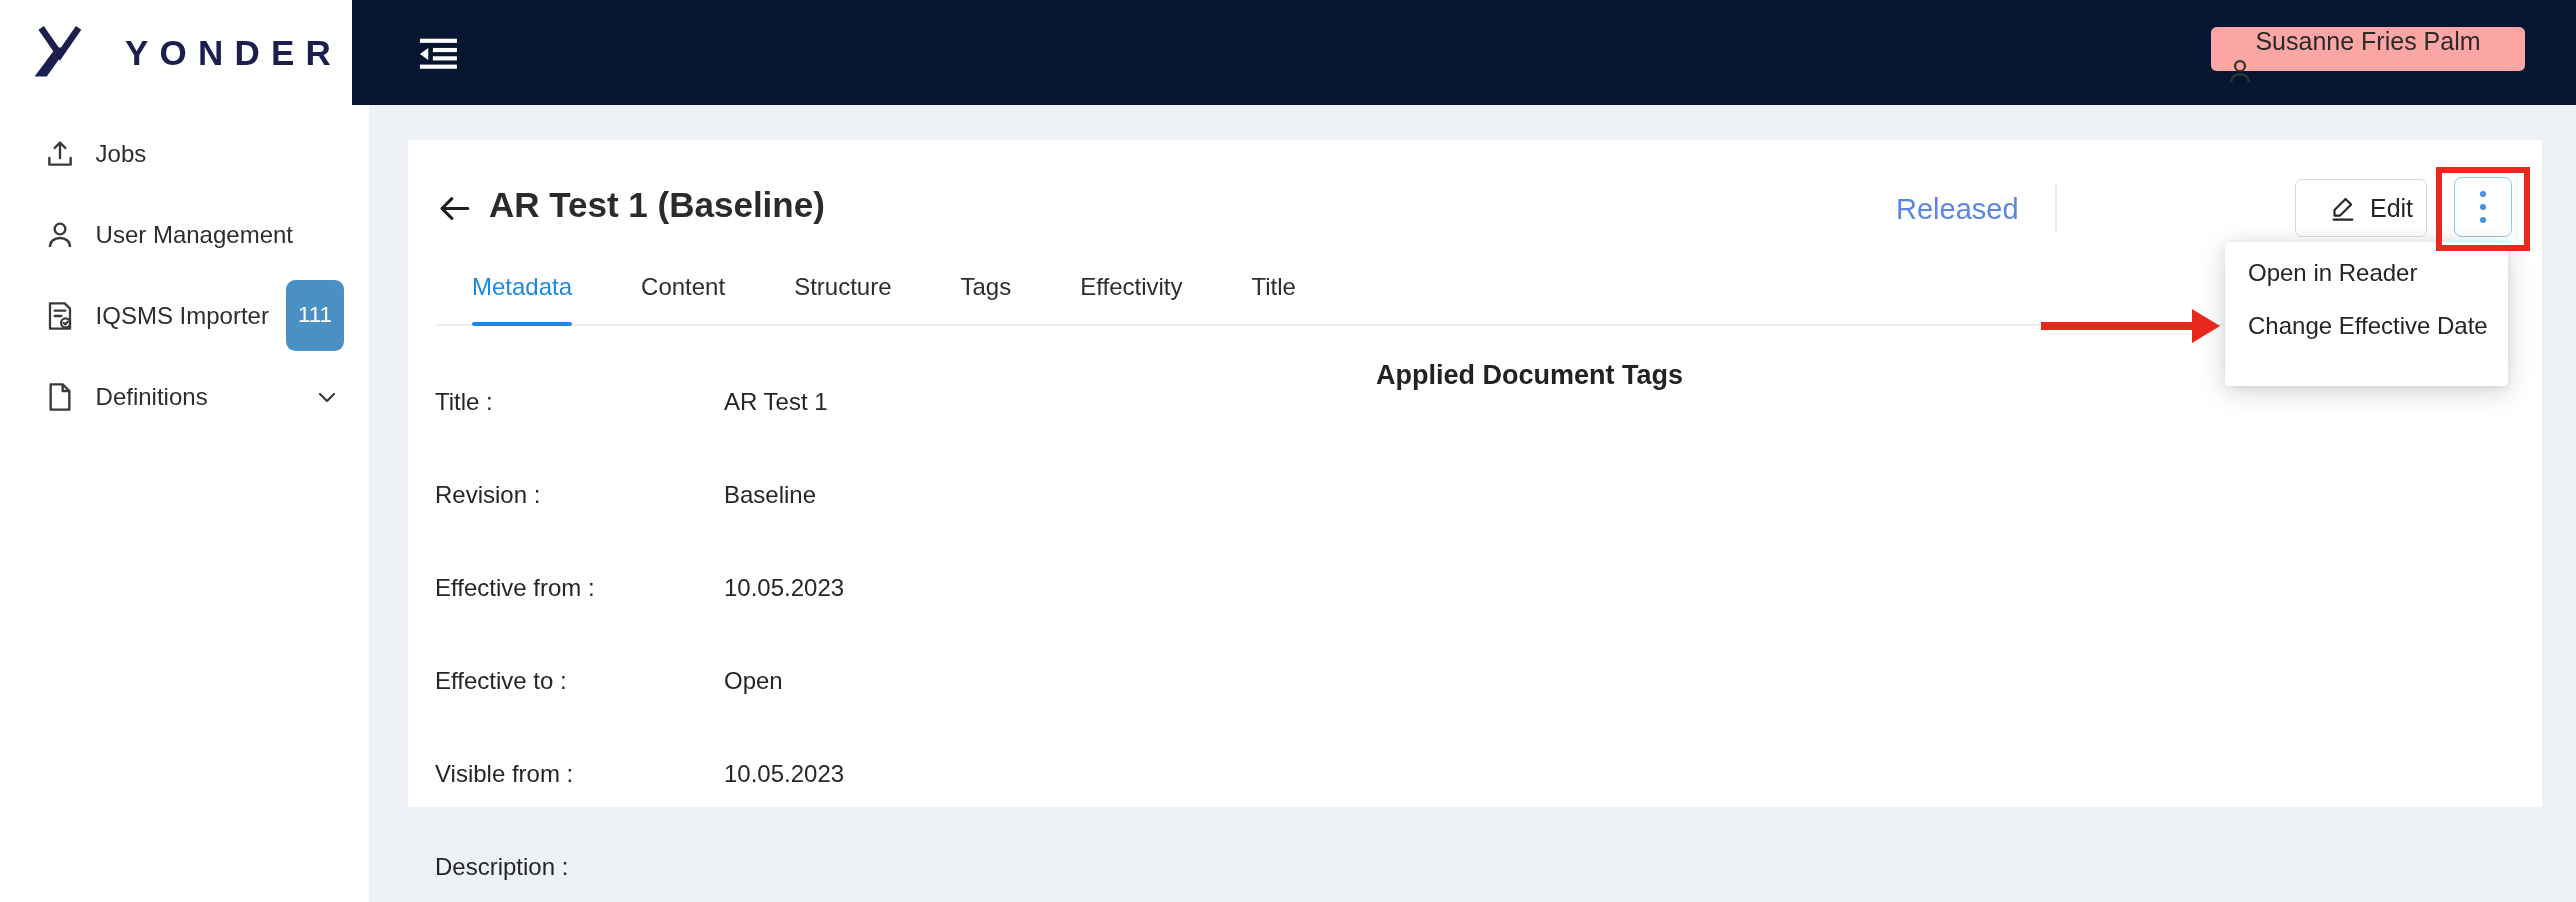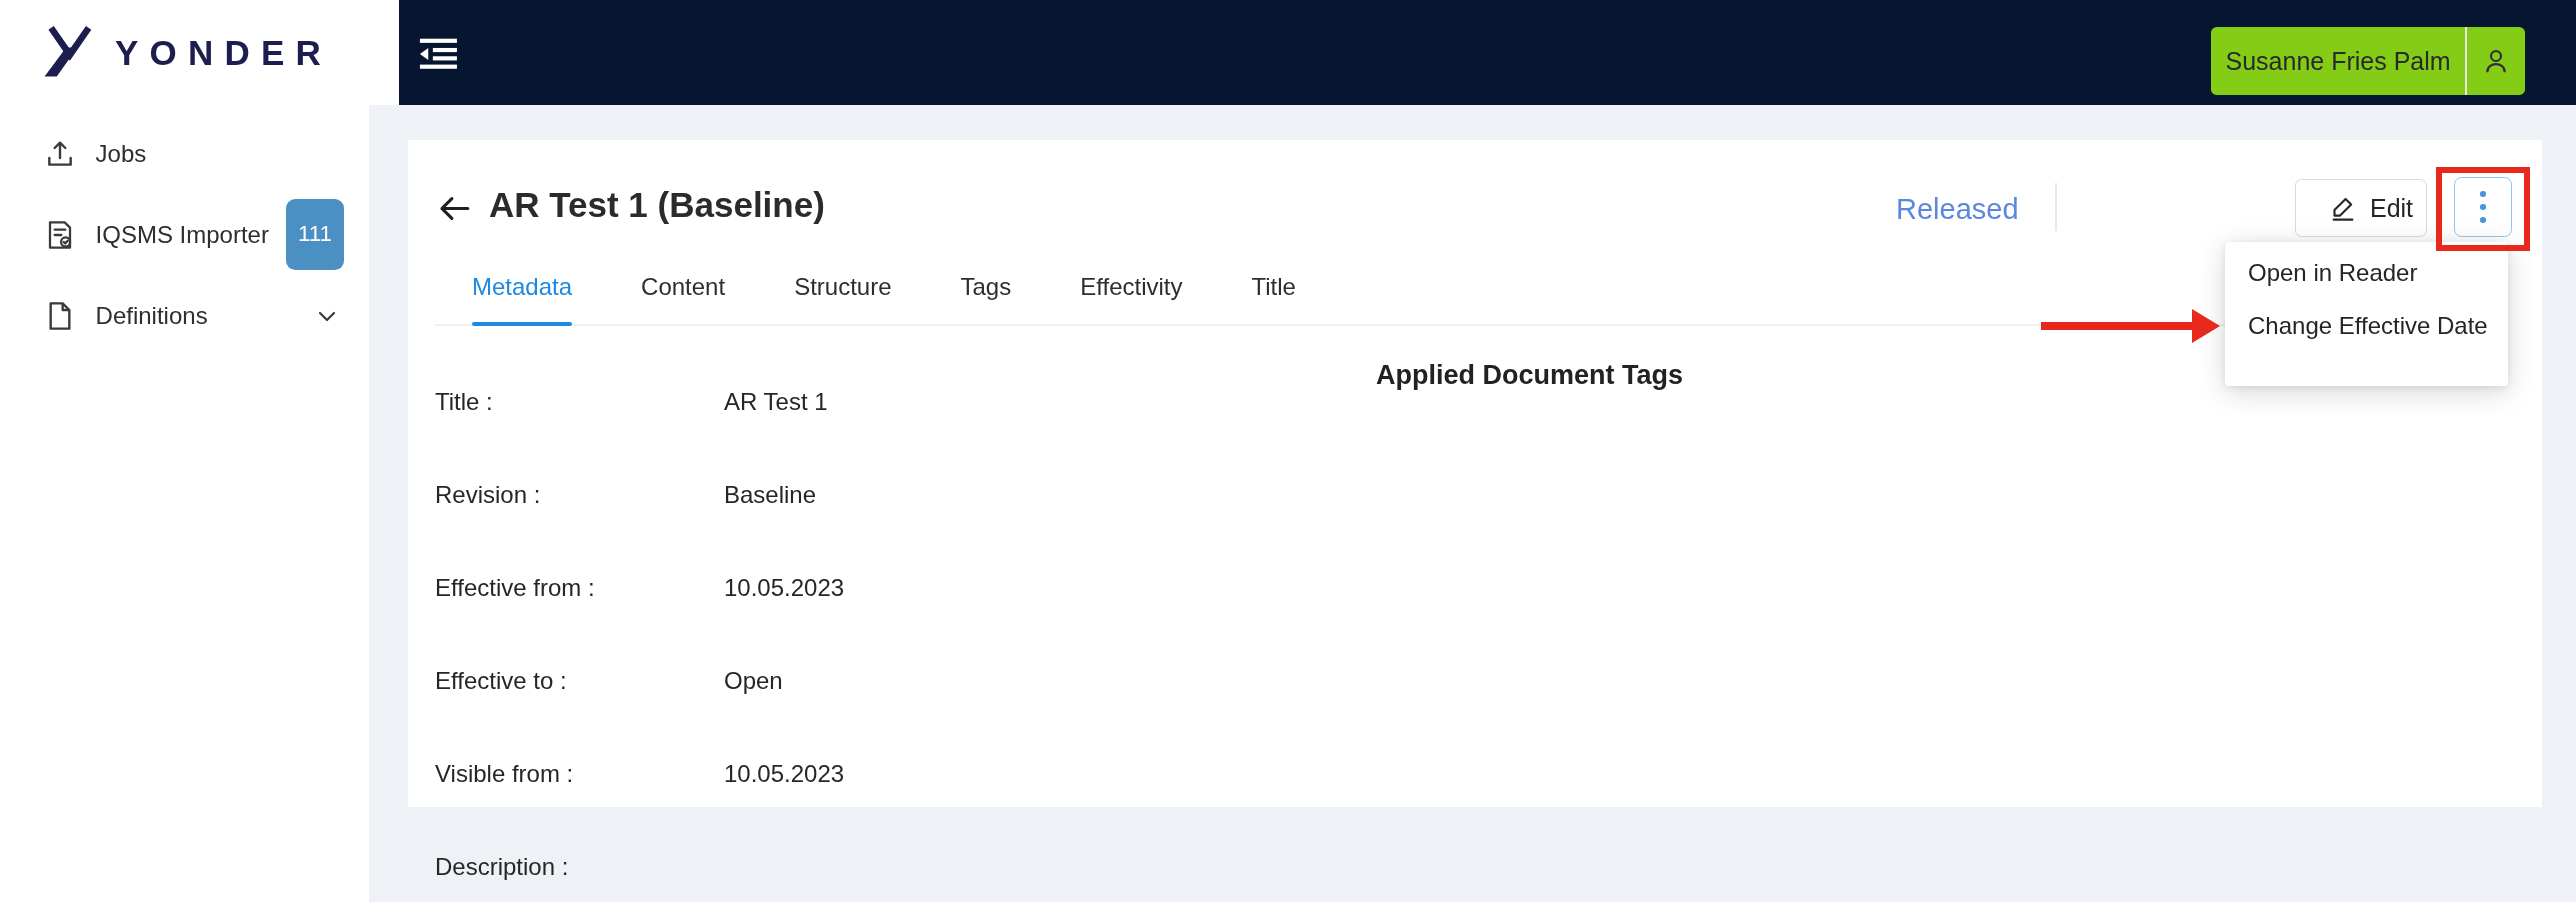--- a/index.html
+++ b/index.html
@@ -6,28 +6,28 @@
   body{
     width:2576px;height:903px;overflow:hidden;position:relative;
     background:#eef1f5;
     font-family:"Liberation Sans", sans-serif;
     -webkit-font-smoothing:antialiased;
   }
   .screen{position:absolute;inset:0;}
 
   
   .topbar{position:absolute;left:0;top:0;width:2576px;height:105px;background:#071630;}
-  .logo-panel{position:absolute;left:0;top:0;width:399px;height:105px;background:#ffffff;
-    display:flex;align-items:center;padding-left:38px;box-sizing:border-box;}
+  .logo-panel{position:absolute;left:0;top:0;width:352px;height:105px;background:#ffffff;
+    display:flex;align-items:center;padding-left:28px;box-sizing:border-box;gap:20px;}
   .logo-mark{width:60px;height:60px;flex:0 0 auto;}
   .wordmark{margin-left:17px;font-size:35px;font-weight:700;letter-spacing:11.2px;color:#1b1e4e;}
   .collapse-btn{position:absolute;left:414px;top:31px;width:47px;height:45px;cursor:pointer;
     display:flex;align-items:center;justify-content:center;}
-  .user-btn{position:absolute;right:51px;top:27px;width:314px;height:68px;background:#84cc16;
-    border-radius:5.6px;display:flex;align-items:stretch;cursor:pointer;}
+  .user-btn{position:absolute;right:51px;top:27px;width:314px;height:44px;background:#fca5a5;
+    border-radius:5.6px;display:flex;align-items:stretch;cursor:pointer;flex-direction:column;}
   .user-name{flex:1;display:flex;align-items:center;justify-content:center;font-size:25px;color:#2a2a2a;white-space:nowrap;}
   .user-sep{width:1.9px;background:#e8e8e8;margin:0;}
   .user-ico{width:58px;display:flex;align-items:center;justify-content:center;}
 
   
   .sidebar{position:absolute;left:0;top:105px;width:369px;height:797px;background:#ffffff;}
   .menu{padding-top:16px;}
   .menu-item{position:relative;height:65px;margin-bottom:16px;display:flex;align-items:center;
     padding-left:44px;box-sizing:border-box;font-size:24px;color:#2e2e2e;cursor:pointer;}
   .menu-item .mi-icon{width:32px;height:32px;margin-right:19.6px;color:#3a3a3a;flex:0 0 auto;}
@@ -132,20 +132,29 @@
         <span class="mi-icon">
           <svg viewBox="0 0 24 24" width="32" height="32" fill="none" stroke="currentColor" stroke-width="1.8" stroke-linejoin="round" stroke-linecap="round">
             <path d="M4 15 V20 H20 V15"></path>
             <path d="M12 15 V4"></path>
             <path d="M8 7.5 L12 3.5 L16 7.5"></path>
           </svg>
         </span>
         <span>Jobs</span>
       </div>
 
+      <div class="menu-item">
+        <span class="mi-icon">
+          <svg viewBox="0 0 24 24" width="32" height="32" fill="none" stroke="currentColor" stroke-width="1.8">
+            <circle cx="12" cy="7.5" r="4"></circle>
+            <path d="M4.5 21 c0-4.4 3.4-6.8 7.5-6.8 s7.5 2.4 7.5 6.8"></path>
+          </svg>
+        </span>
+        <span>User Management</span>
+      </div>
 
       <div class="menu-item">
         <span class="mi-icon">
           <svg viewBox="0 0 24 24" width="32" height="32" fill="none" stroke="currentColor" stroke-width="1.7" stroke-linejoin="round" stroke-linecap="round">
             <path d="M4.5 2.5 h11 l4 4 V21.5 H4.5 Z"></path>
             <path d="M8 8 h8 M8 12 h5"></path>
             <circle cx="16.2" cy="17.2" r="3.4"></circle>
             <path d="M14.8 17.2 l1.1 1.1 1.9-2"></path>
           </svg>
         </span>

